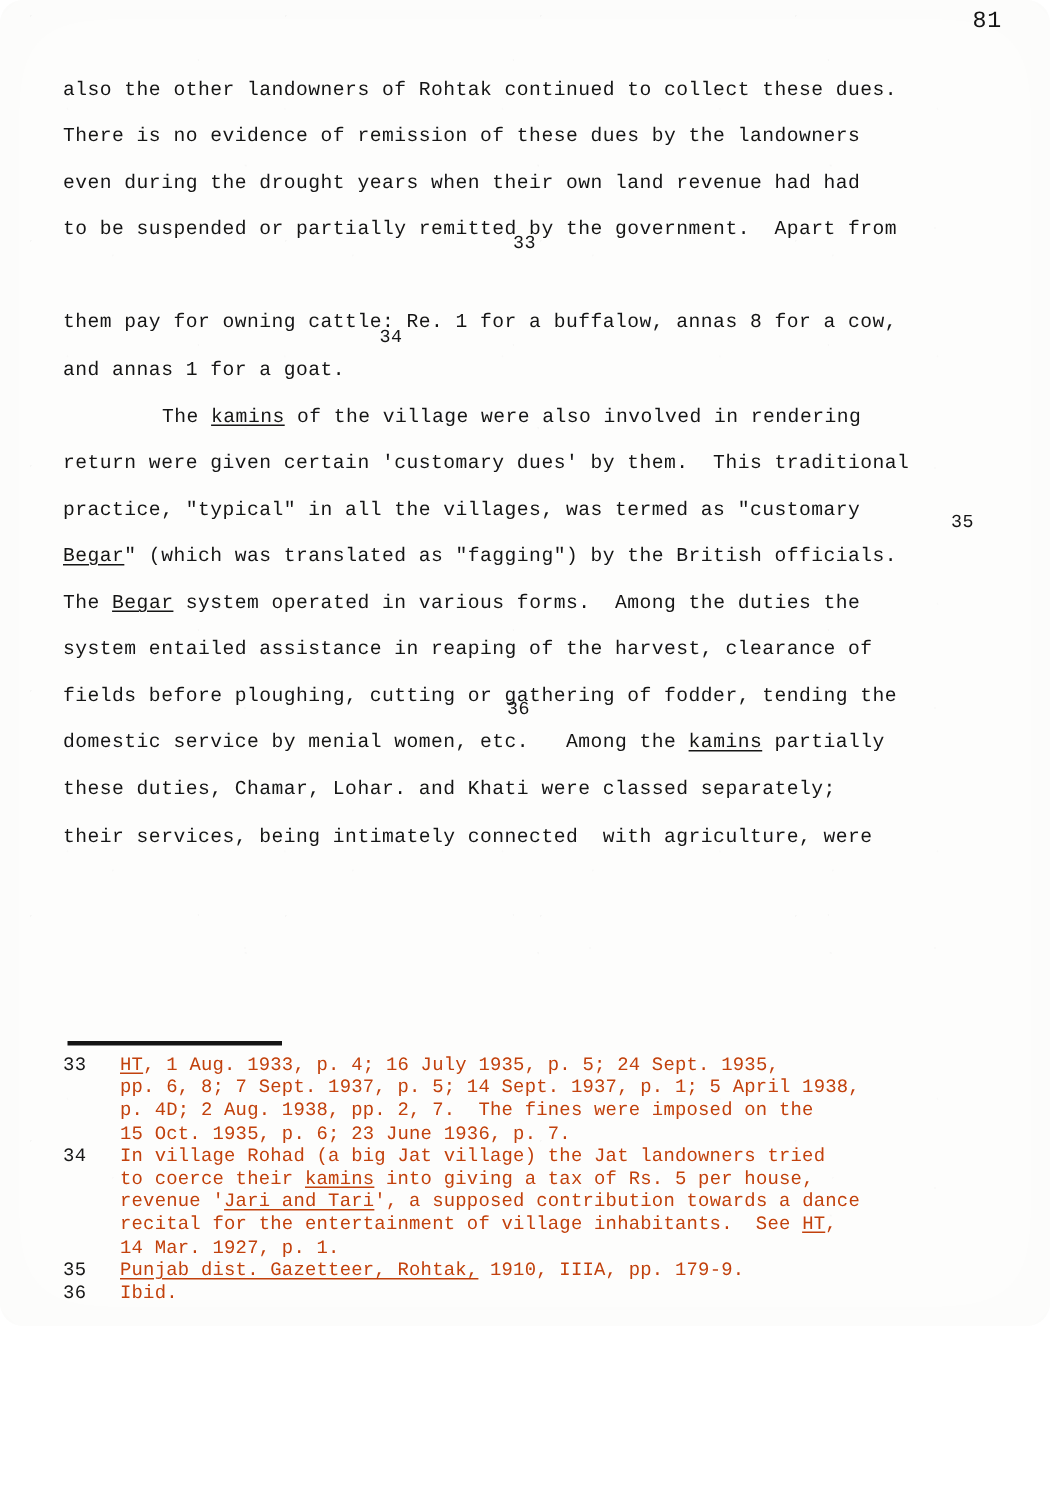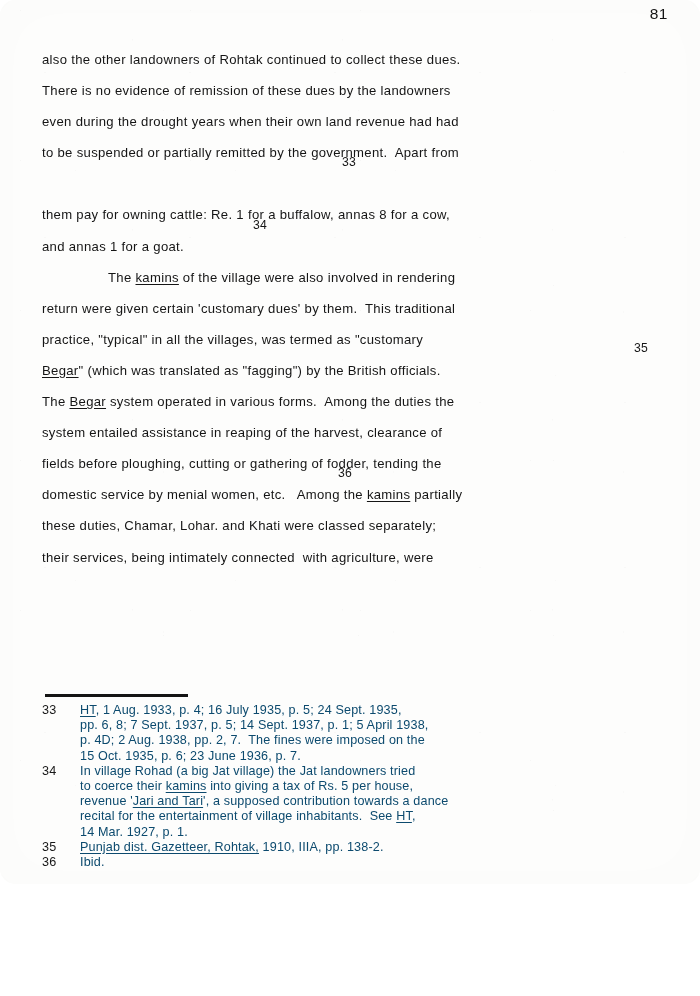--- a/index.html
+++ b/index.html
@@ -7,21 +7,21 @@
     padding: 0;
     background: #ffffff;
   }
 
   #page {
     position: relative;
     width: 700px;
     height: 884px;
     background: #fdfdfc;
     overflow: hidden;
-    font-family: Liberation Sans, sans-serif;
+    font-family: Liberation Mono, monospace;
     color: #171717;
     
     box-shadow: inset 0 0 60px rgba(0,0,0,0.012);
     border-radius: 15px;
   }
 
   
   #page-number {
     position: absolute;
     top: 5px;
@@ -106,21 +106,21 @@
 
   .fn-body {
     margin-left: 38px;
   }
 
   .fn-line {
     font-size: 12.6px;
     line-height: 15.2px;
     letter-spacing: 0.15px;
     white-space: pre;
-    color: #0c4a6e;
+    color: #c2410c;
   }
 
   
   #grain {
     position: absolute;
     inset: 0;
     pointer-events: none;
     opacity: 0.55;
     background-image:
       radial-gradient(circle at 12% 7%, rgba(0,0,0,0.05) 0.6px, transparent 0.7px),
@@ -197,21 +197,21 @@
           <div class="fn-line"><span>In village Rohad (a big Jat village) the Jat landowners tried</span></div>
           <div class="fn-line"><span>to coerce their </span><span class="u">kamins</span><span> into giving a tax of Rs. 5 per house,</span></div>
           <div class="fn-line"><span>revenue '</span><span class="u">Jari and Tari</span><span>', a supposed contribution towards a dance</span></div>
           <div class="fn-line"><span>recital for the entertainment of village inhabitants.  See </span><span class="u">HT</span><span>,</span></div>
           <div class="fn-line"><span>14 Mar. 1927, p. 1.</span></div>
         </div>
       </div>
       <div class="fn">
         <div class="fn-num">35</div>
         <div class="fn-body">
-          <div class="fn-line"><span class="u">Punjab dist. Gazetteer, Rohtak,</span><span> 1910, IIIA, pp. 138-2.</span></div>
+          <div class="fn-line"><span class="u">Punjab dist. Gazetteer, Rohtak,</span><span> 1910, IIIA, pp. 179-9.</span></div>
         </div>
       </div>
       <div class="fn">
         <div class="fn-num">36</div>
         <div class="fn-body">
           <div class="fn-line"><span>Ibid.</span></div>
         </div>
       </div>
     </div>
 

